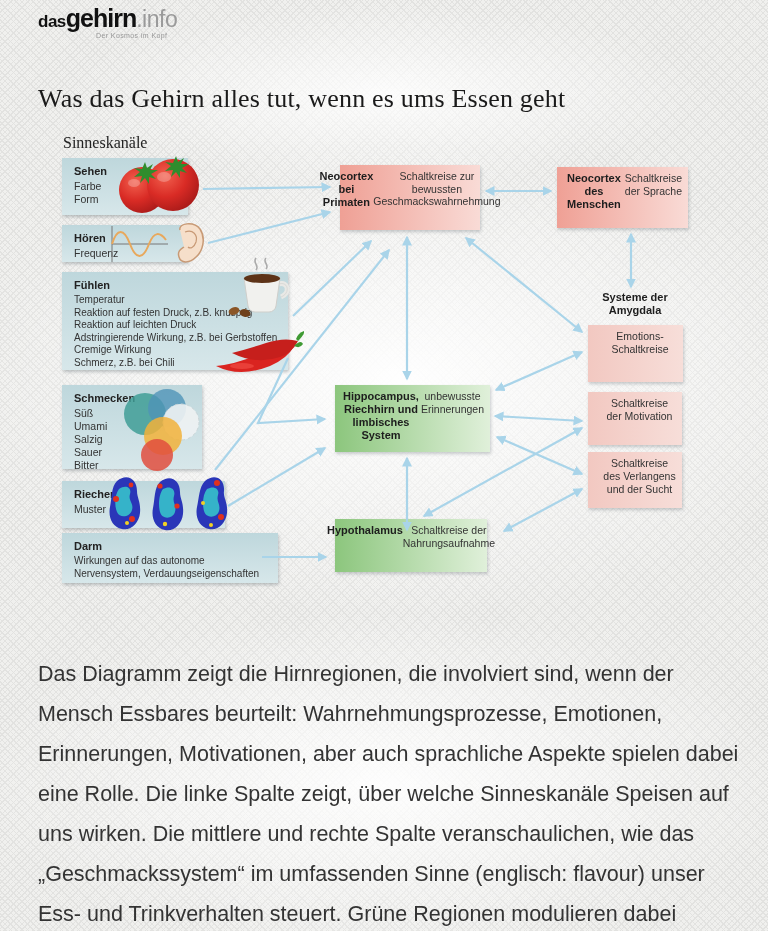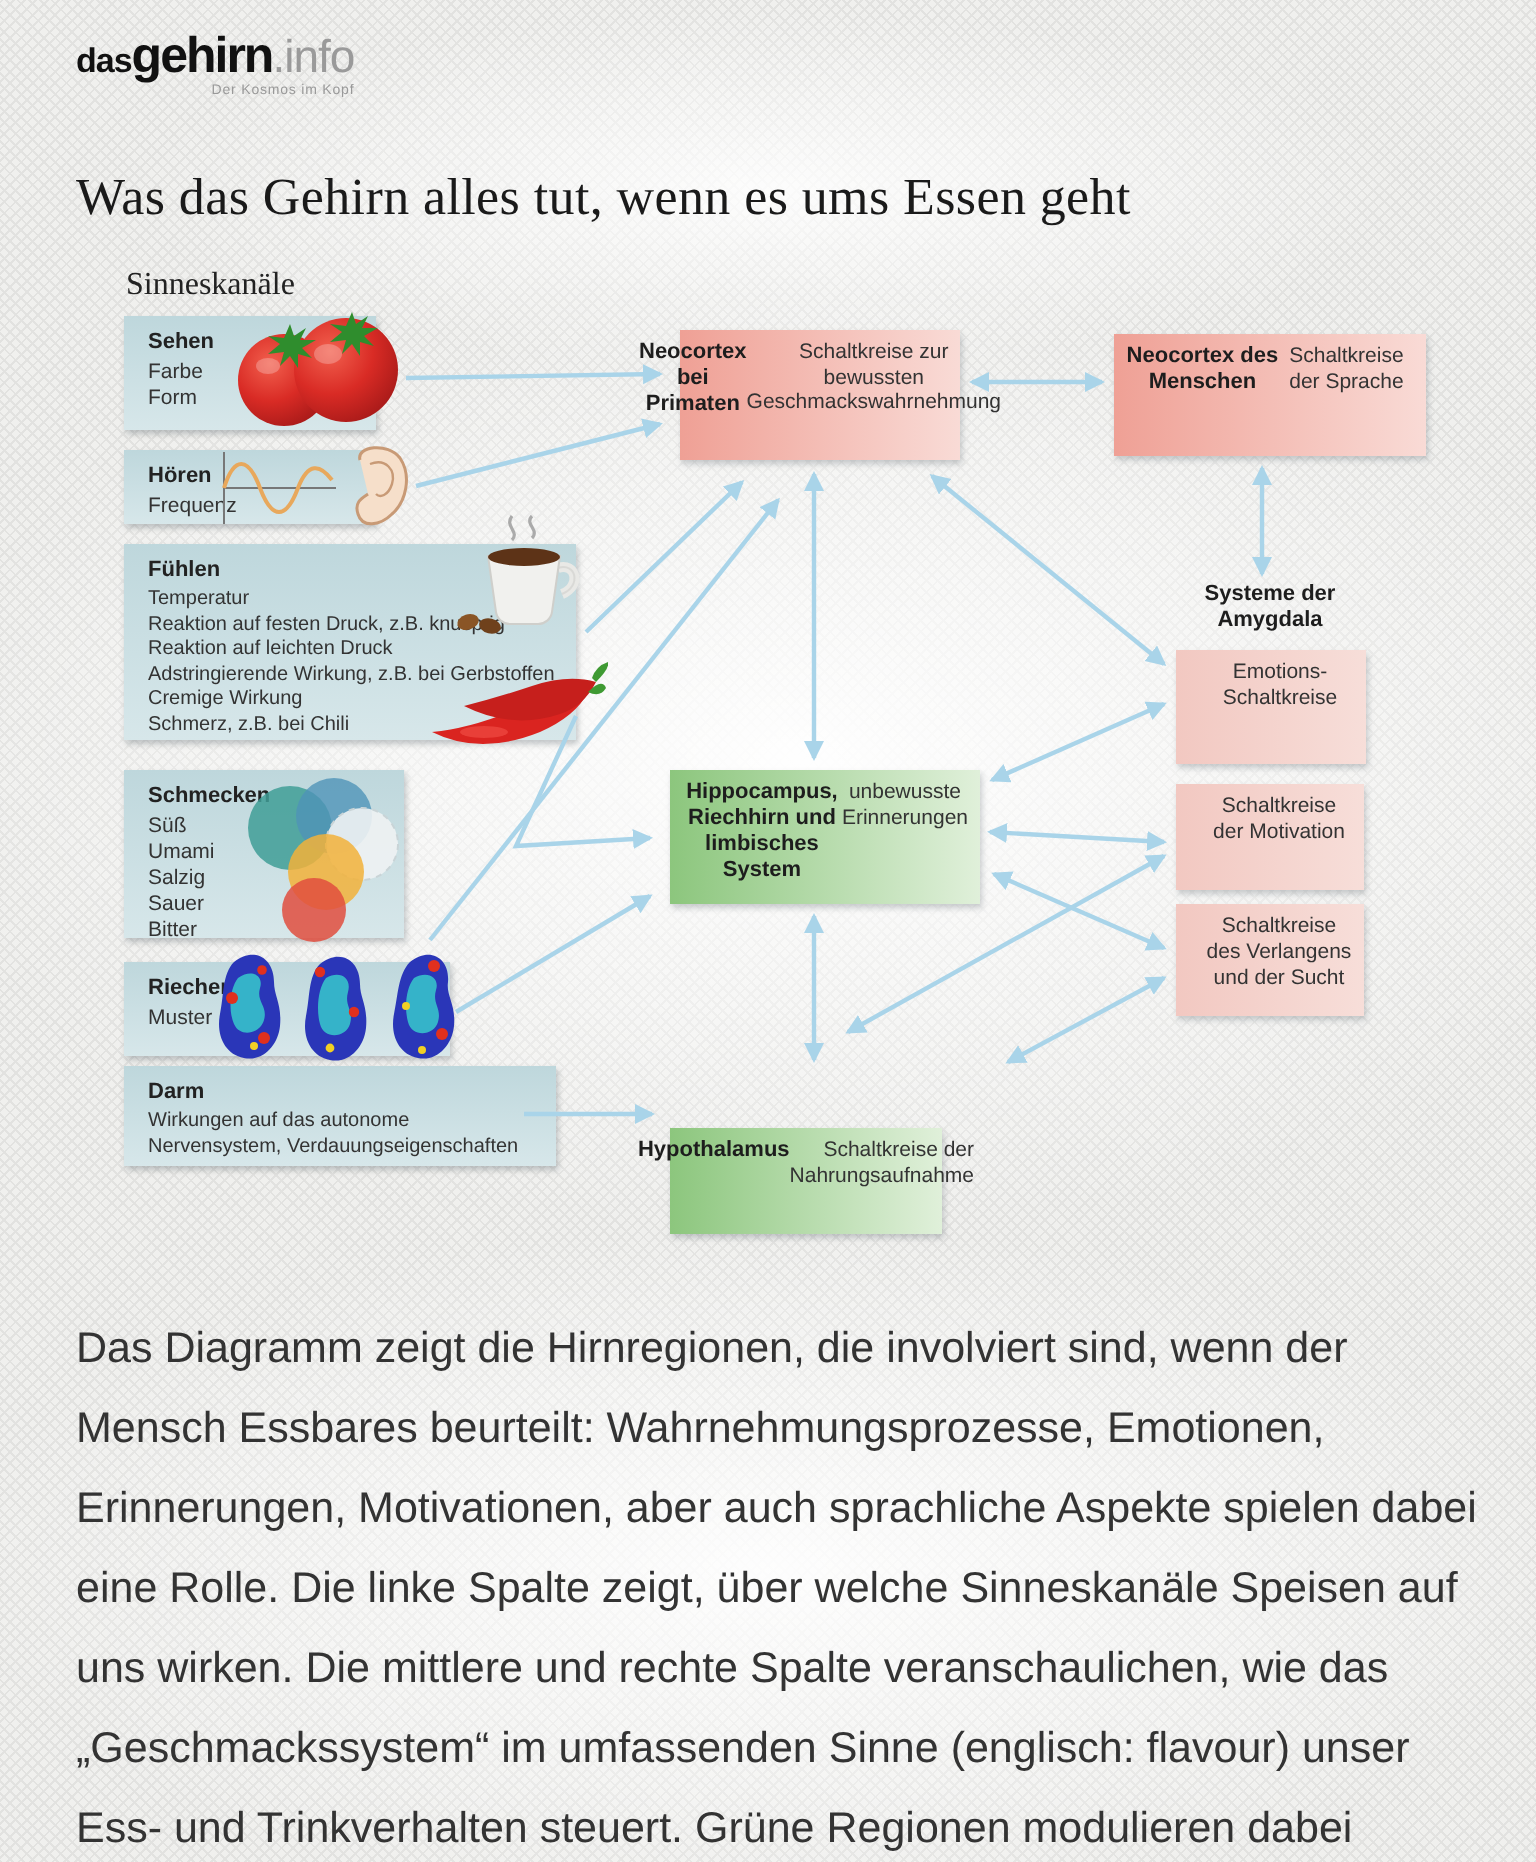--- a/index.html
+++ b/index.html
@@ -12,21 +12,21 @@
     position:relative; width:768px; height:931px; overflow:hidden;
     background-color:#f0f0ee;
     background-image:
       radial-gradient(ellipse 620px 330px at 400px 380px, rgba(255,255,255,.97), rgba(255,255,255,0) 72%),
       radial-gradient(ellipse 560px 240px at 384px 785px, rgba(255,255,255,.92), rgba(255,255,255,0) 72%),
       radial-gradient(ellipse 420px 120px at 384px 95px, rgba(255,255,255,.85), rgba(255,255,255,0) 75%),
       repeating-linear-gradient(45deg, #e2e2e0 0 1px, transparent 1px 4px),
       repeating-linear-gradient(-45deg, #e2e2e0 0 1px, transparent 1px 4px);
   }
   
-  .logo{ position:absolute; left:38px; top:16px; line-height:1;text-align:right; }
+  .logo{ position:absolute; left:38px; top:6px; line-height:1; }
   .logo .das{ font-weight:bold; font-size:17px; color:#111; letter-spacing:-0.5px;}
   .logo .gehirn{ font-weight:bold; font-size:25px; color:#111; letter-spacing:-1px;}
   .logo .info{ font-size:23px; color:#9a9a9a; letter-spacing:-0.5px;}
   .logo .tagline{ font-size:7px; color:#999; padding-left:58px; margin-top:1px; letter-spacing:.4px;}
   
   .title{
     position:absolute; left:38px; top:84px;
     font-family:"Liberation Serif", serif; font-weight:400;
     font-size:26px; color:#1a1a1a; letter-spacing:.2px;
   }
@@ -57,23 +57,23 @@
     text-align:center; padding:5px 6px;
     box-shadow:1px 2px 3px rgba(90,100,105,.3);
   }
   .brain-box h3{ font-size:11px; font-weight:bold; color:#1d1d1d; line-height:13px; margin-bottom:4px; }
   .brain-box .sub{ font-size:10.5px; color:#333; line-height:12.5px; }
   .pink{ background:linear-gradient(90deg,#efa095,#f9dbd6); }
   .pink-light{ background:linear-gradient(90deg,#f2c8c1,#f7ded9);padding-left:15px; }
   .green{ background:linear-gradient(90deg,#8cc67d,#e0f0da); }
   .pink-light .only{ font-size:10.5px; color:#333; line-height:13px; }
   #box-neop{ left:340px; top:165px; width:140px; height:65px; }
-  #box-neom{ left:557px; top:167px; width:156px; height:61px; }
+  #box-neom{ left:557px; top:167px; width:131px; height:61px; }
   #box-hippo{ left:335px; top:385px; width:155px; height:67px; }
-  #box-hypo{ left:335px; top:564px; width:136px; height:53px;text-align:right; }
+  #box-hypo{ left:335px; top:519px; width:152px; height:53px; }
   #box-emotions{ left:588px; top:325px; width:95px; height:57px; }
   #box-motivation{ left:588px; top:392px; width:94px; height:53px; }
   #box-verlangen{ left:588px; top:452px; width:94px; height:56px; }
   .amygdala-label{
     position:absolute; left:583px; top:291px; width:104px;
     text-align:center; font-size:11px; font-weight:bold; color:#1d1d1d; line-height:12.5px;
   }
   
   .arrows{ position:absolute; left:0; top:0; width:768px; height:931px; pointer-events:none; }
   .arrows line, .arrows polyline{ stroke:#a9d4e9; stroke-width:2.2; fill:none; }

